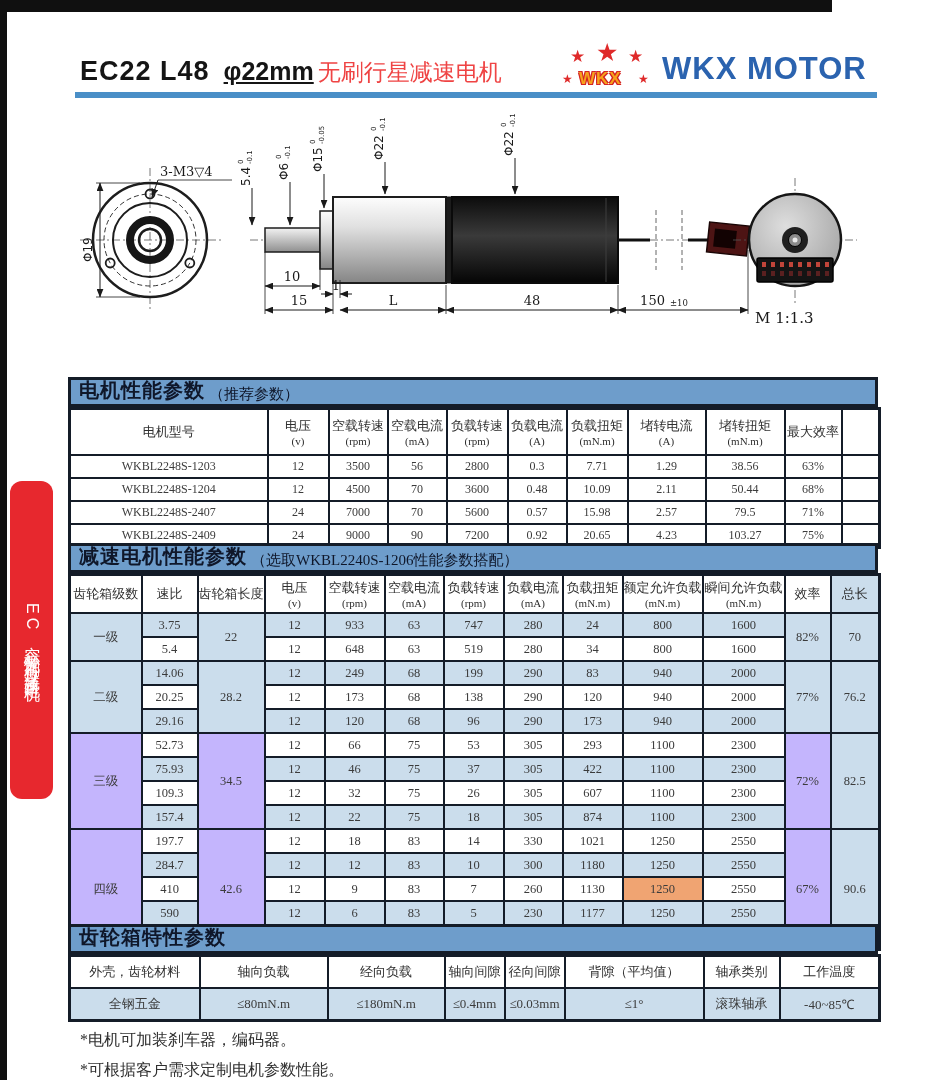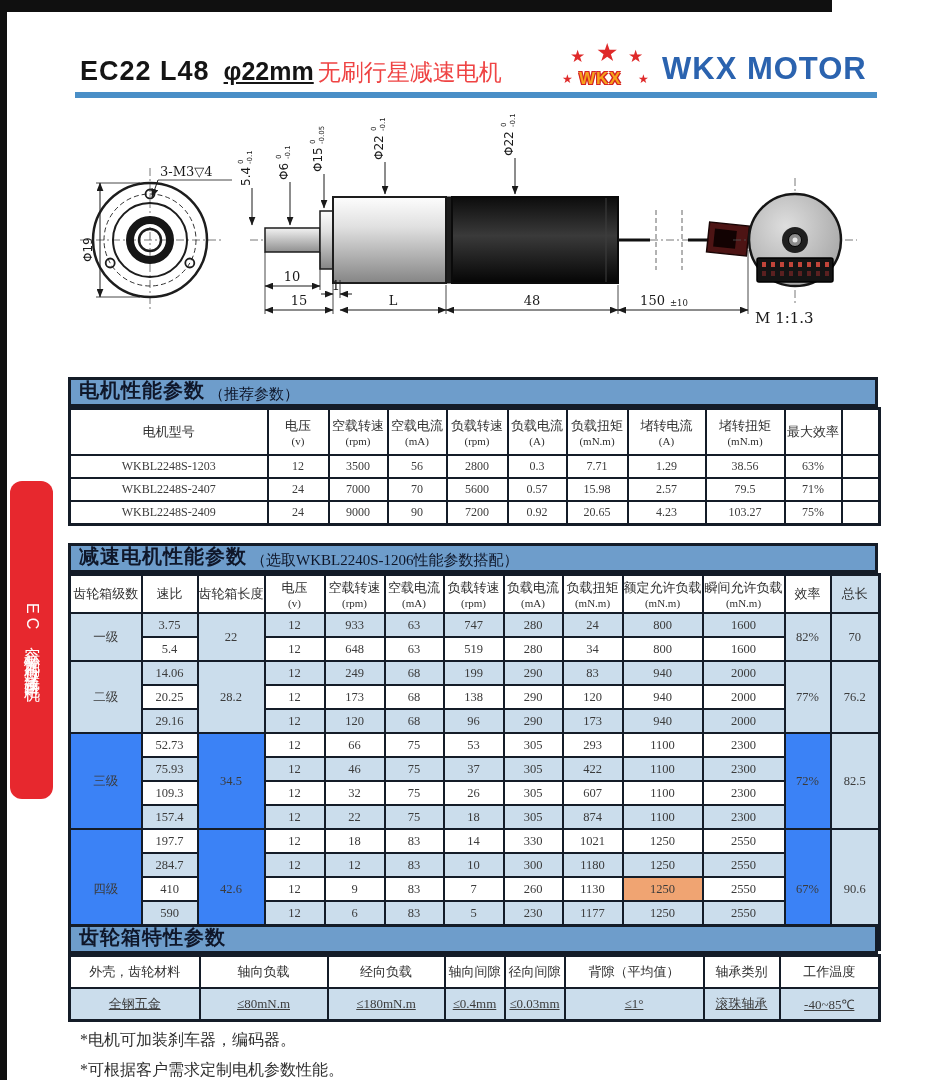--- a/index.html
+++ b/index.html
@@ -54,25 +54,25 @@
     position:absolute;left:68px;}
   td,th{border:2px solid var(--c-border);text-align:center;vertical-align:middle;
     padding:0;overflow:hidden;font:12.5px "Liberation Serif",serif;color:#3b3b3b;font-weight:normal;}
   table{border:3px solid var(--c-border);}
   th .ht{font-size:13px;color:#2e2e2e;}
   th .hu{font-size:11px;color:#2e2e2e;}
   #t1 th{height:44px;} #t1 td{height:21px;font-size:12px;}
   #t2 th{height:36px;} #t2 td{height:22px;}
   #t3 th{height:30px;font-size:13px;} #t3 td{height:30px;font-size:13px;}
   #t2 tr.shaded td{background:var(--c-blue);}
-  #t2 td.merge{background:#3b82f6;}
+  #t2 td.merge{background:#c4b5fd;}
   #t2 td.merge.blue{background:var(--c-blue);}
   #t2 td.orange{background:var(--c-orange);}
   #t2 th.blue{background:var(--c-blue);margin-left:40px;}
-  #t3 td{background:var(--c-blue);text-decoration:underline;}
+  #t3 td{background:var(--c-blue);}
   .notes{position:absolute;left:80px;top:1030px;color:#2f2f2f;}
   .notes div{font:16px "Liberation Serif",serif;margin-bottom:9px;}
 </style>
 </head>
 <body>
 
 <div id="page">
   <div class="topbar"></div>
   <div class="leftbar"></div>
 
@@ -315,20 +315,33 @@
           <td>56</td>
           <td>2800</td>
           <td>0.3</td>
           <td>7.71</td>
           <td>1.29</td>
           <td>38.56</td>
           <td>63%</td>
           <td></td>
         </tr>
         <tr>
+          <td>WKBL2248S-1204</td>
+          <td>12</td>
+          <td>4500</td>
+          <td>70</td>
+          <td>3600</td>
+          <td>0.48</td>
+          <td>10.09</td>
+          <td>2.11</td>
+          <td>50.44</td>
+          <td>68%</td>
+          <td></td>
+        </tr>
+        <tr>
           <td>WKBL2248S-2407</td>
           <td>24</td>
           <td>7000</td>
           <td>70</td>
           <td>5600</td>
           <td>0.57</td>
           <td>15.98</td>
           <td>2.57</td>
           <td>79.5</td>
           <td>71%</td>

